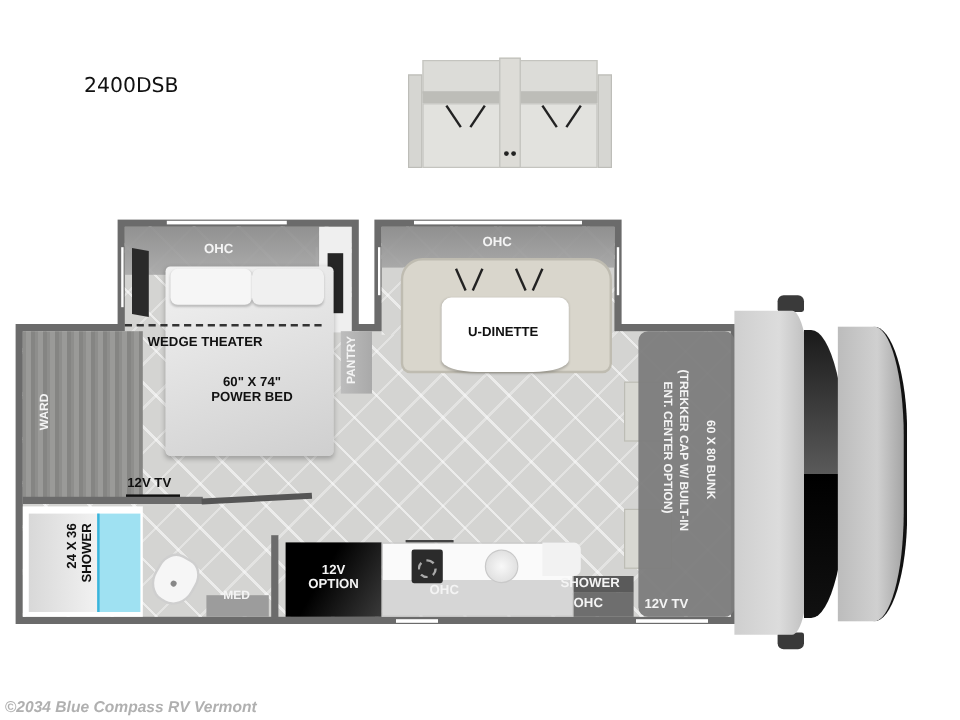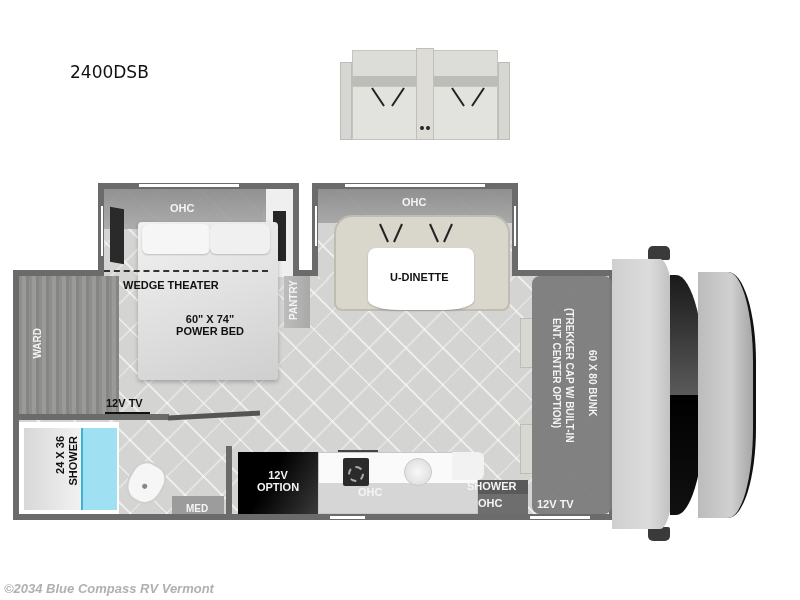--- a/index.html
+++ b/index.html
@@ -106,21 +106,21 @@
   <div class="lbl vert" style="left:55px; top:436px; font-size:11px;">
     <span>24 X 36</span>
   </div>
   <div class="lbl vert" style="left:68px; top:436px; font-size:11px;">
     <span>SHOWER</span>
   </div>
   <div class="abs" style="left:128px; top:462px; width:36px; height:42px; background:#f6f6f6; border:2px solid #cfcfcf; border-radius:40% 40% 45% 45%; transform:rotate(30deg);">
     <span class="abs" style="left:14px; top:20px; width:5px; height:5px; border-radius:50%; background:#888;"></span>
   </div>
   <div class="abs" style="left:172px; top:496px; width:52px; height:18px; background:#9c9c9c;"></div>
-  <div class="lbl lbl-w" style="left:186px; top:504px; font-size:10px;">MED</div>
+  <div class="lbl lbl-w" style="left:186px; top:492px; font-size:10px;">MED</div>
   <div class="wall" style="left:226px; top:446px; width:6px; height:70px;"></div>
 
   <div class="abs" style="left:238px; top:452px; width:80px; height:62px; background:linear-gradient(120deg,#000 40%,#3a3a3a);"></div>
   <div class="lbl lbl-w" style="left:248px; top:470px; width:60px; font-size:11px;">
     <div>12V</div>
     <div>OPTION</div>
   </div>
   <div class="abs" style="left:318px; top:452px; width:160px; height:62px; background:linear-gradient(#fafafa 50%,#d6d6d6 50%); border:1px solid #c8c8c8;"></div>
   <div class="abs" style="left:343px; top:458px; width:26px; height:28px; background:#2b2b2b; border-radius:2px;">
     <span class="abs" style="left:5px; top:8px; width:16px; height:16px; border-radius:50%; border:2px dashed #aaa;"></span>

